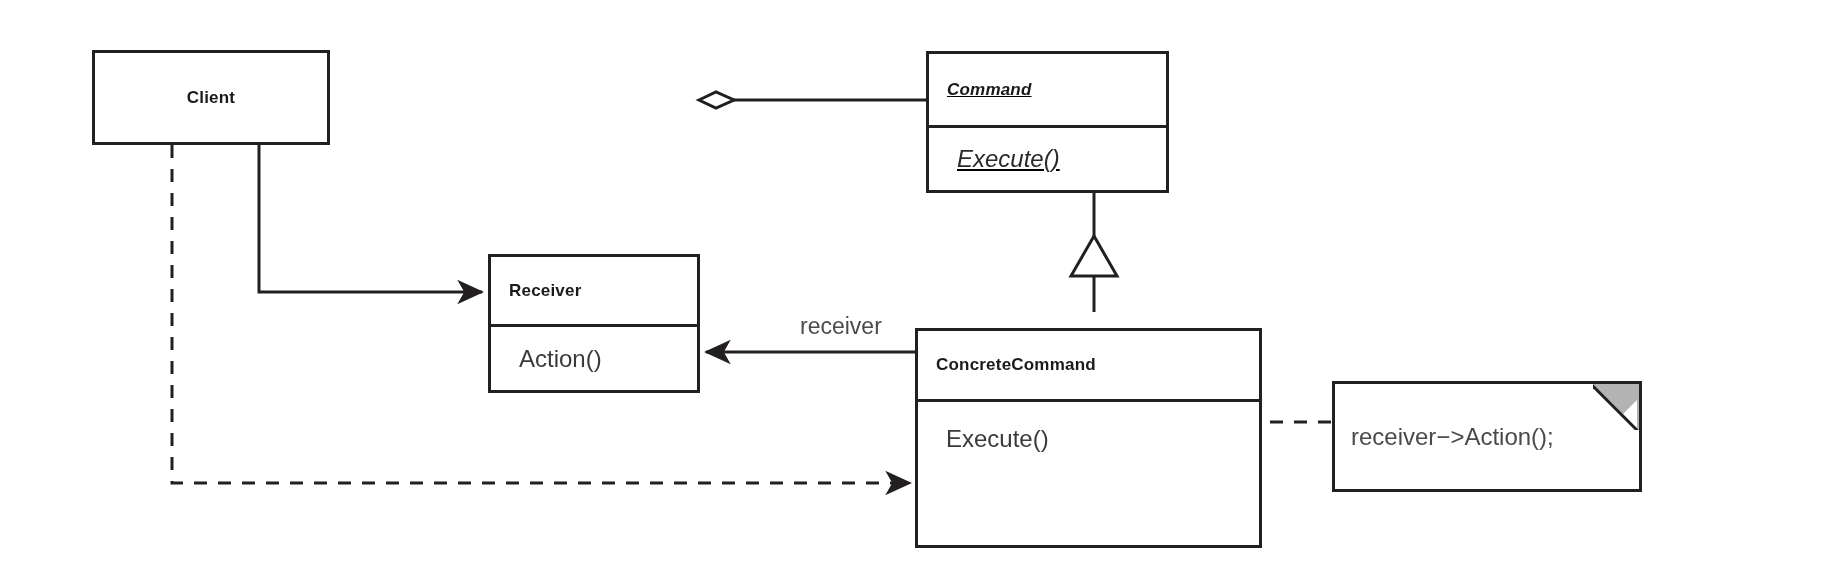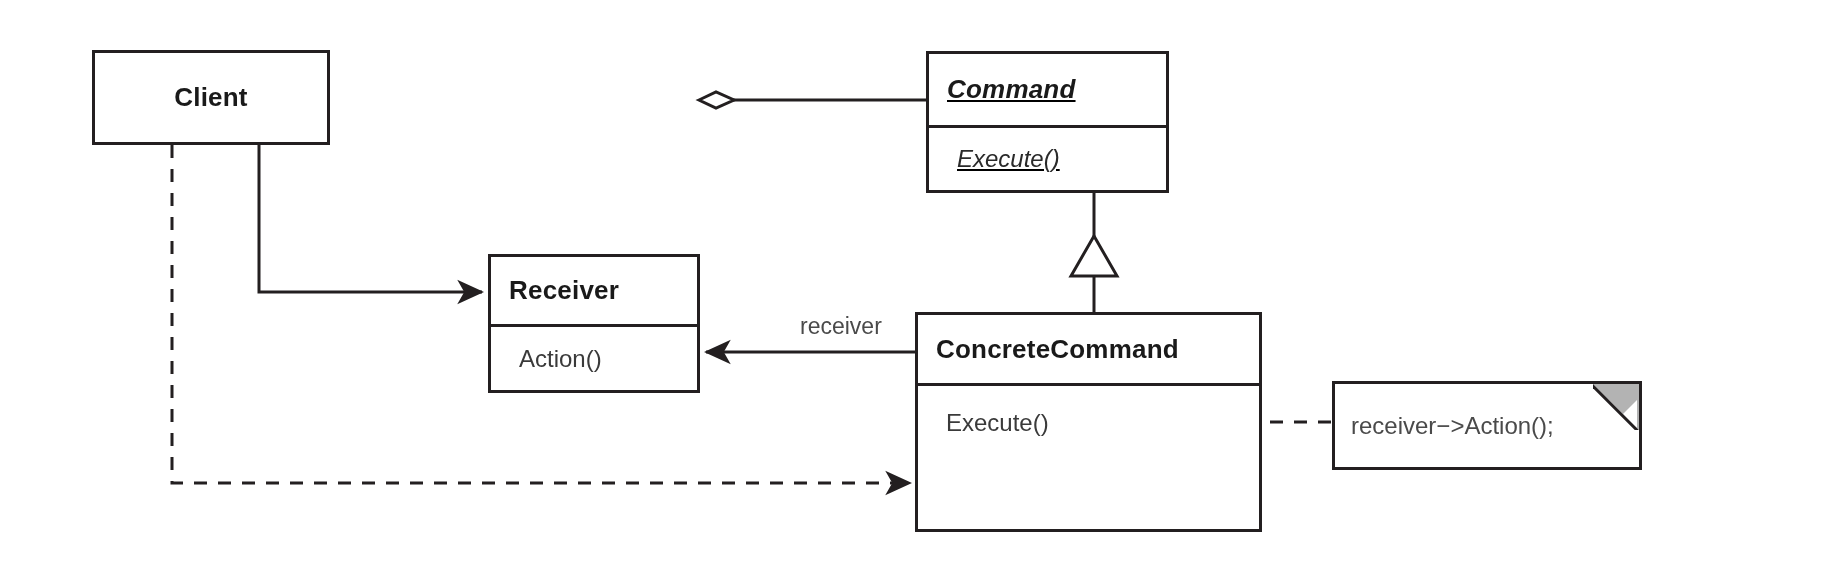--- a/index.html
+++ b/index.html
@@ -38,21 +38,21 @@
     display: flex;
     align-items: center;
     white-space: nowrap;
   }
   .compartment + .compartment {
     border-top: 3px solid #231f20;
   }
   .cmp-title {
     justify-content: center;
     font-weight: bold;
-    font-size: 26px;
+    font-size: 17px;
     color: #1a1a1a;
     letter-spacing: 0.2px;
   }
   .cmp-title.left-aligned {
     justify-content: flex-start;
     padding-left: 18px;
   }
   .cmp-title.abstract {
     font-style: italic;
     justify-content: flex-start;
@@ -184,26 +184,26 @@
   <div class="uml-class" style="left:926px; top:51px; width:243px; height:142px;text-decoration:underline;">
     <div class="compartment cmp-title abstract" style="height:71px;">Command</div>
     <div class="compartment cmp-member abstract" style="height:65px;">Execute()</div>
   </div>
 
   <div class="uml-class" style="left:488px; top:254px; width:212px; height:139px;">
     <div class="compartment cmp-title left-aligned" style="height:67px;">Receiver</div>
     <div class="compartment cmp-member" style="height:66px;">Action()</div>
   </div>
 
-  <div class="uml-class" style="left:915px; top:312px; width:347px; height:220px;">
+  <div class="uml-class" style="left:915px; top:328px; width:347px; height:220px;">
     <div class="compartment cmp-title left-aligned" style="height:68px;">ConcreteCommand</div>
     <div class="compartment cmp-member" style="height:77px;">Execute()</div>
   </div>
 
-  <div class="uml-note" style="left:1332px; top:381px; width:310px; height:89px;">
+  <div class="uml-note" style="left:1332px; top:381px; width:310px; height:111px;">
     <span class="note-text">receiver−&gt;Action();</span>
     <span class="note-fold">
       <span class="fold-gray"></span>
       <span class="fold-white"></span>
       <span class="fold-line"></span>
     </span>
   </div>
 
   <div class="edge-label" style="left:800px; top:313px;">receiver</div>
 

